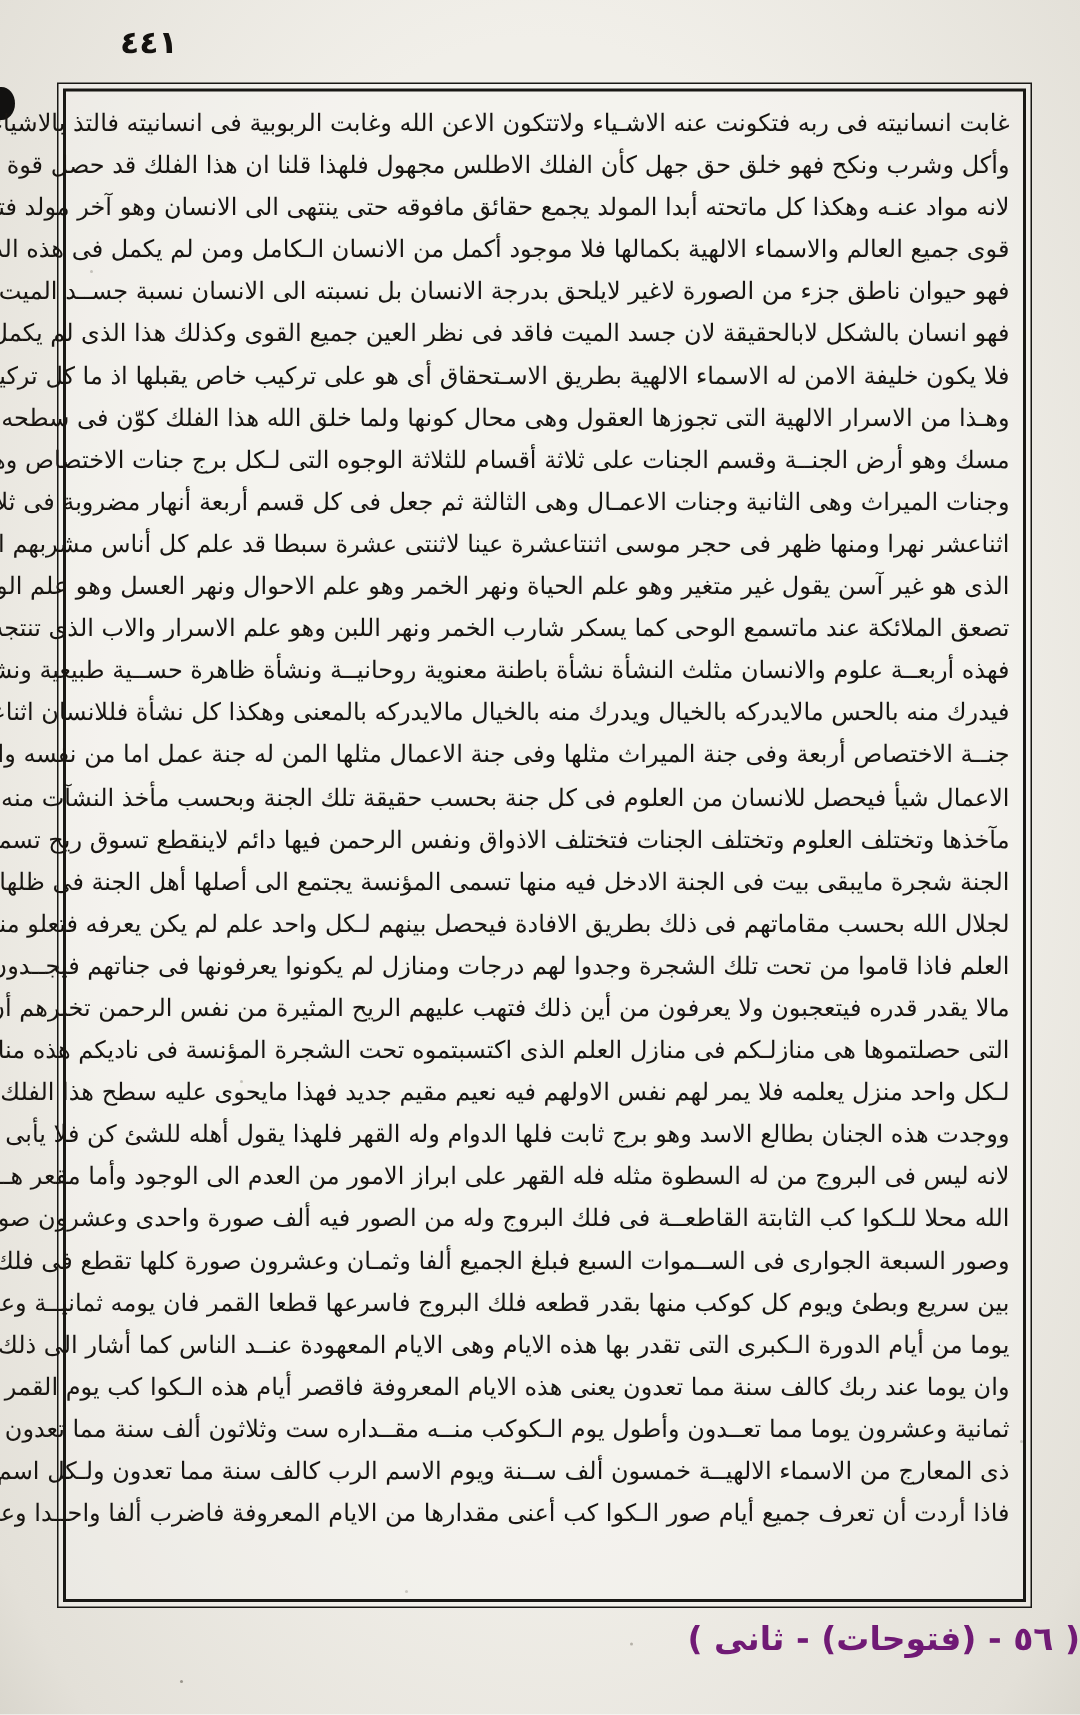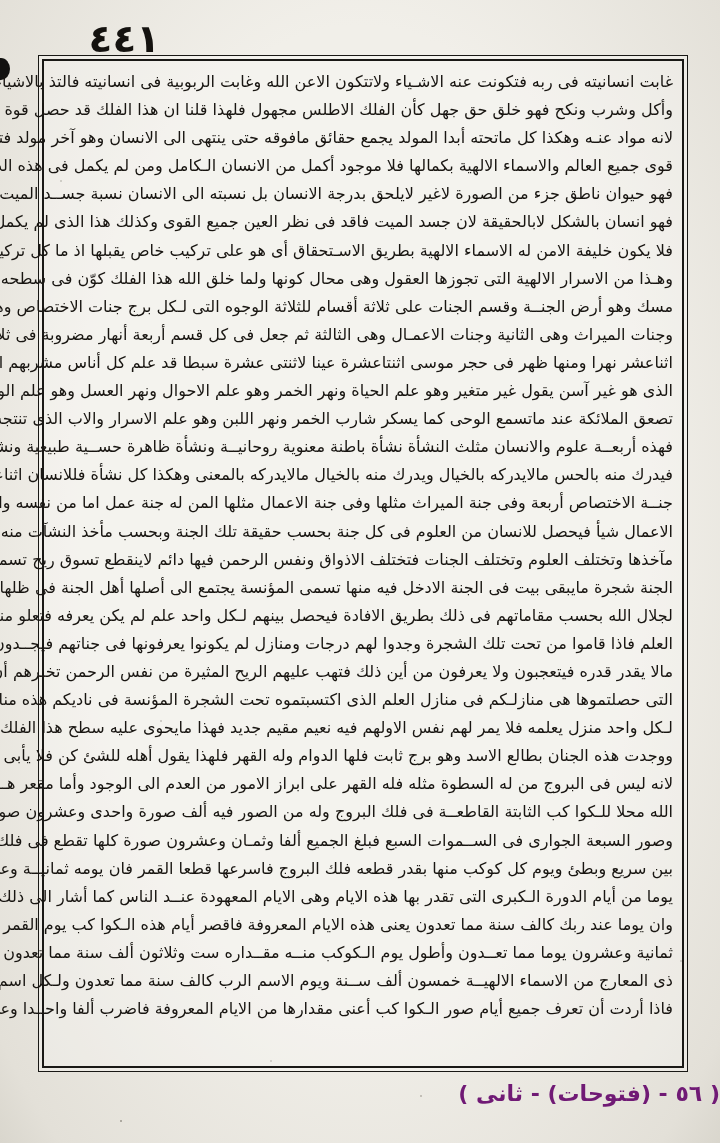--- a/index.html
+++ b/index.html
@@ -16,21 +16,21 @@
     content:"";position:absolute;width:2px;height:2px;border-radius:50%;background:#9a968d;
     left:120px;top:1120px;
     box-shadow:430px -30px 0 #a8a49b, 560px -160px 0 #b0aca3, 40px -400px 0 #b0aca3,
                610px -700px 0 #a8a49b, 300px -25px 0 #b5b1a8, 660px -90px 0 #aca89f,
                -60px -940px 0 #b0aca3, 150px -60px 0 #b8b4ab;
   }
   
   .artifact{position:absolute;left:-8px;top:58px;width:18px;height:22px;background:#121110;border-radius:50%;}
   .pagenum{
     position:absolute;left:80px;top:16px;width:80px;
-    font-size:39px;font-weight:bold;letter-spacing:2px;text-align:right;
+    font-size:21px;font-weight:bold;letter-spacing:2px;text-align:left;
     color:#14120f;
   }
   .frame{
     position:absolute;left:38px;top:55px;width:650px;height:1017px;
     border:1.5px solid #191815;box-sizing:border-box;background:rgba(255,255,255,0.25);
   }
   .frame-inner{
     position:absolute;inset:3px;border:2.5px solid #191815;box-sizing:border-box;
   }
   .textblock{

